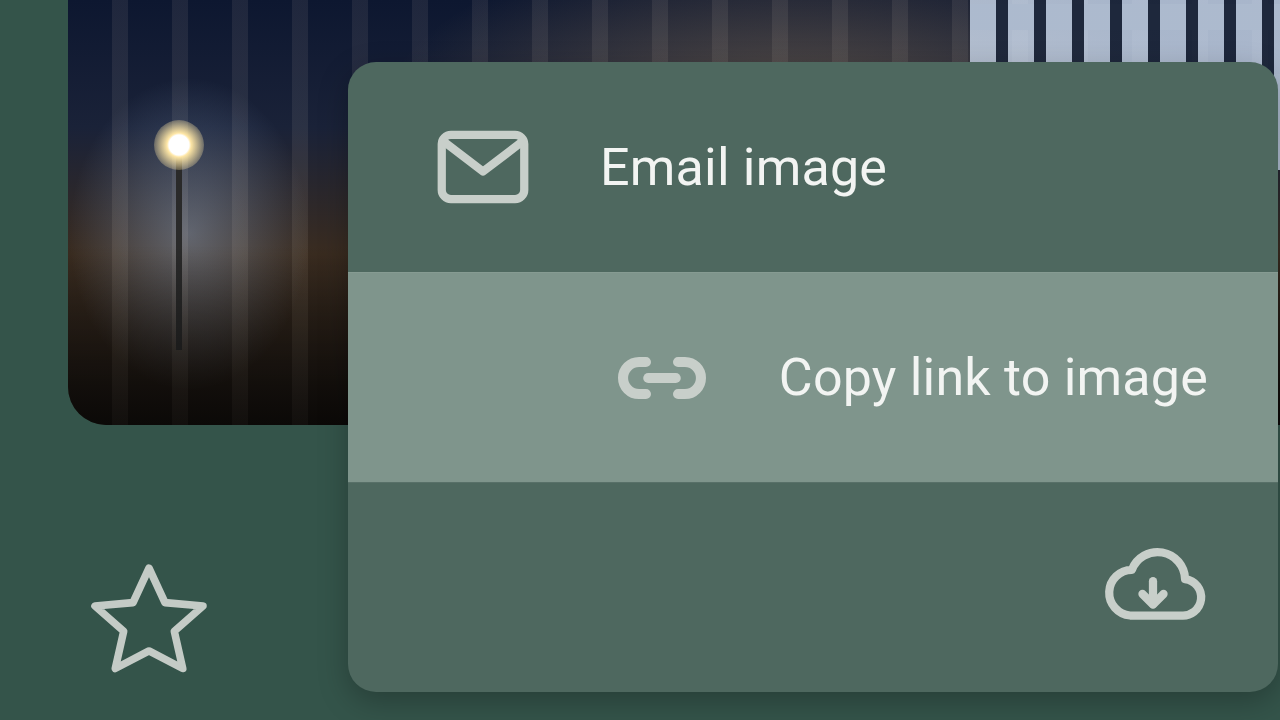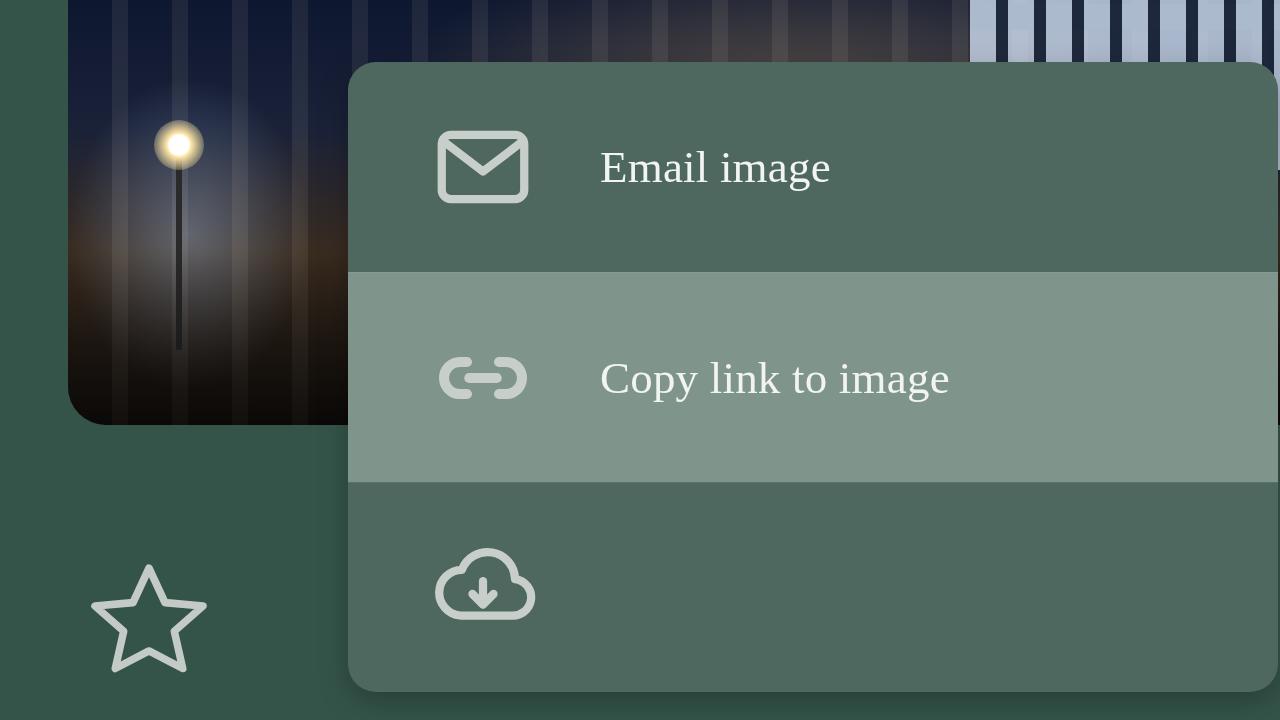--- a/index.html
+++ b/index.html
@@ -85,36 +85,35 @@
       box-shadow: 0 10px 30px rgba(0,0,0,.25);
     }
     .menu-item {
       display: flex;
       align-items: center;
       gap: 62px;
       height: 210px;
       padding: 0 70px 0 80px;
       color: #e9ede9;
     }
-    .menu-item + .menu-item { border-top: 1px solid rgba(255,255,255,.06); }
+    .menu-item + .menu-item { border-top: 1px solid rgba(255,255,255,.06); justify-content: flex-end; }
     .menu-item.hover { background: #7f958c; }
     .menu-item .icon {
       width: 110px; height: 110px;
       display: flex; align-items: center; justify-content: center;
       color: #c8cfca;
       flex: 0 0 110px;
     }
     .menu-item .icon svg { width: 100%; height: 100%; }
     .menu-item .label {
-      font-size: 45px;
+      font-size: 52px;
       font-weight: 400;
       letter-spacing: .2px;
       white-space: nowrap;
       color: #f2f4f2;
-      font-family: Liberation Serif, serif;
     }
   </style>
 </head>
 <body>
 
 <div class="photo">
   <div class="windows"></div>
   <div class="lamp"></div>
 </div>
 

